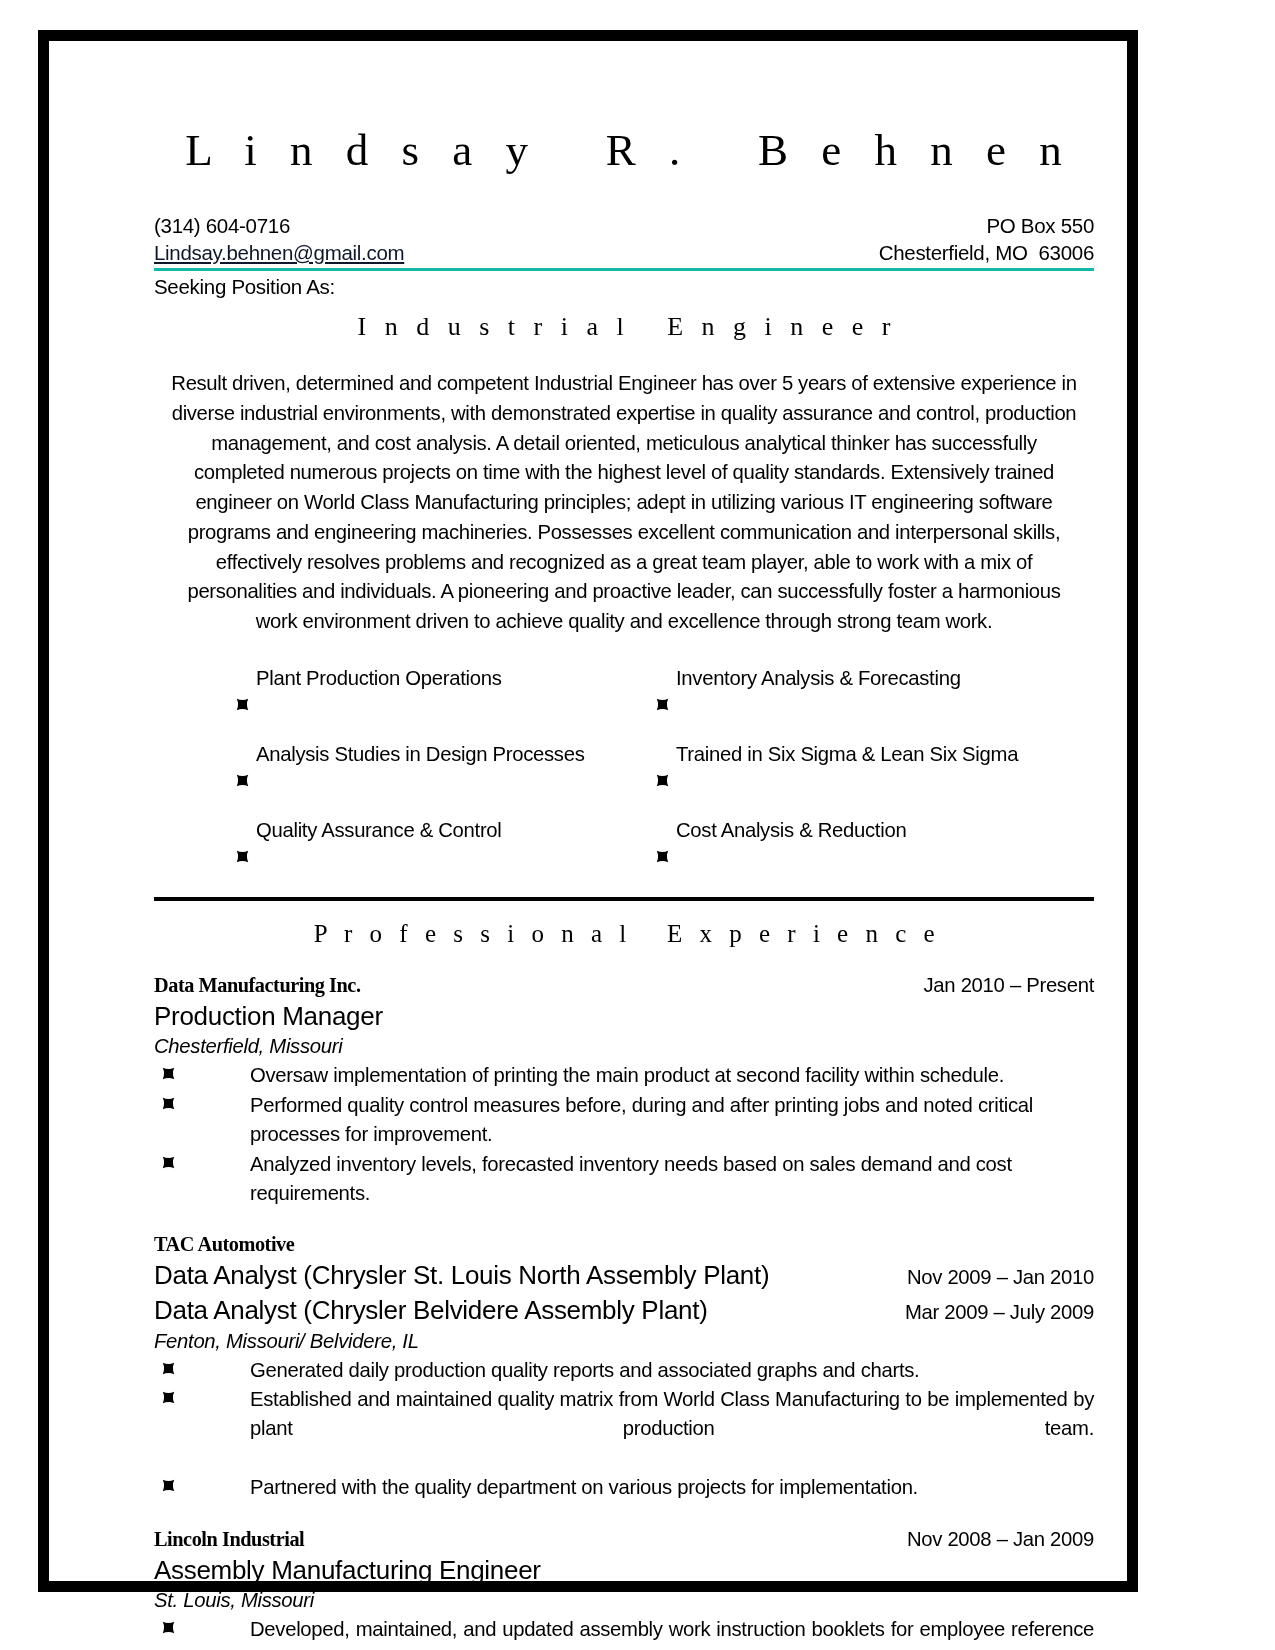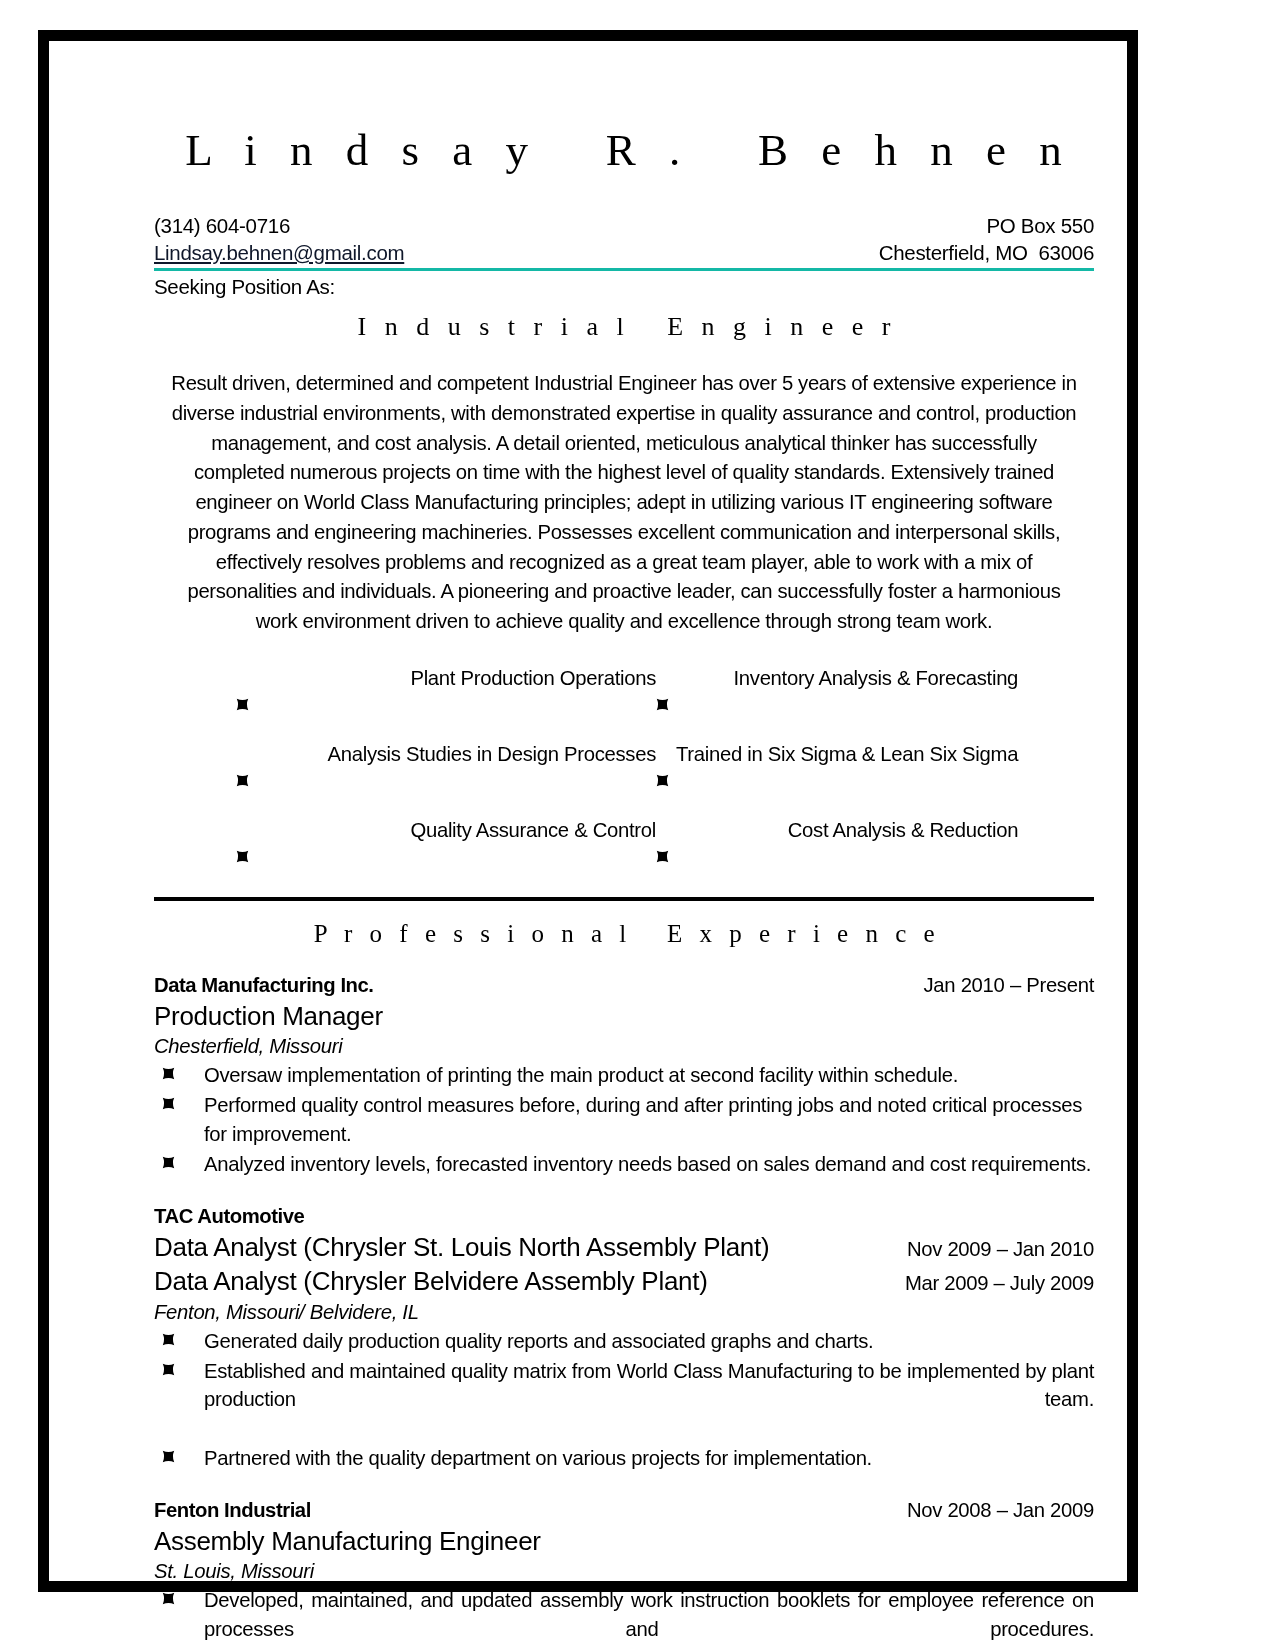--- a/index.html
+++ b/index.html
@@ -104,21 +104,20 @@
     flex-direction: column;
   }
   .skills-col.left { width: 420px; }
   .skill-item {
     display: flex;
     align-items: baseline;
     font-size: 20.3px;
     line-height: 1.48;
     letter-spacing: -0.3px;
     white-space: pre;
-    justify-content: space-between;
   }
   .wing-bullet {
     display: inline-block;
     width: 20px;
     flex: 0 0 20px;
     font-size: 13px;
     line-height: 1;
     position: relative;
     top: -2px;
   }
@@ -148,20 +147,21 @@
     justify-content: space-between;
     align-items: baseline;
     font-size: 20.3px;
     line-height: 1.33;
     letter-spacing: -0.3px;
     white-space: pre;
   }
   .job-company {
     font-weight: bold;
     letter-spacing: -0.45px;
+    font-family: Liberation Serif, serif;
   }
   .job-date { white-space: pre; }
   .job-role {
     font-size: 26px;
     line-height: 1.33;
     letter-spacing: -0.3px;
     white-space: pre;
   }
   .job-location {
     font-style: italic;
@@ -175,20 +175,21 @@
     margin-top: 1px;
     padding-left: 8px;
   }
   .job-bullet {
     display: flex;
     align-items: baseline;
     font-size: 20.3px;
     line-height: 1.42;
     letter-spacing: -0.3px;
     margin-top: 1px;
+    gap: 46px;
   }
   .job-bullet .wing-bullet {
     width: 42px;
     flex: 0 0 42px;
   }
   .bullet-text { flex: 1; }
   .bullet-text.justify { text-align: justify; }
   .bullet-text.justify::after {
     content: "";
     display: inline-block;
@@ -351,21 +352,21 @@
                 <path d="M0.6 0.6 Q5 2.6 9.4 0.6 Q7.4 5 9.4 9.4 Q5 7.4 0.6 9.4 Q2.6 5 0.6 0.6 Z" fill="#000"></path>
               </svg>
           </span>
           <span class="bullet-text">Partnered with the quality department on various projects for implementation.</span>
         </div>
       </div>
     </div>
 
     <div class="job">
       <div class="job-line">
-        <span class="job-company">Fenton Industrial</span>
+        <span class="job-company">Lincoln Industrial</span>
         <span class="job-date">Nov 2008 – Jan 2009</span>
       </div>
       <div class="job-role">Assembly Manufacturing Engineer</div>
       <div class="job-location">St. Louis, Missouri</div>
       <div class="job-bullets">
         <div class="job-bullet">
           <span class="wing-bullet">
             <svg width="13" height="13" viewBox="0 0 10 10">
                 <path d="M0.6 0.6 Q5 2.6 9.4 0.6 Q7.4 5 9.4 9.4 Q5 7.4 0.6 9.4 Q2.6 5 0.6 0.6 Z" fill="#000"></path>
               </svg>

